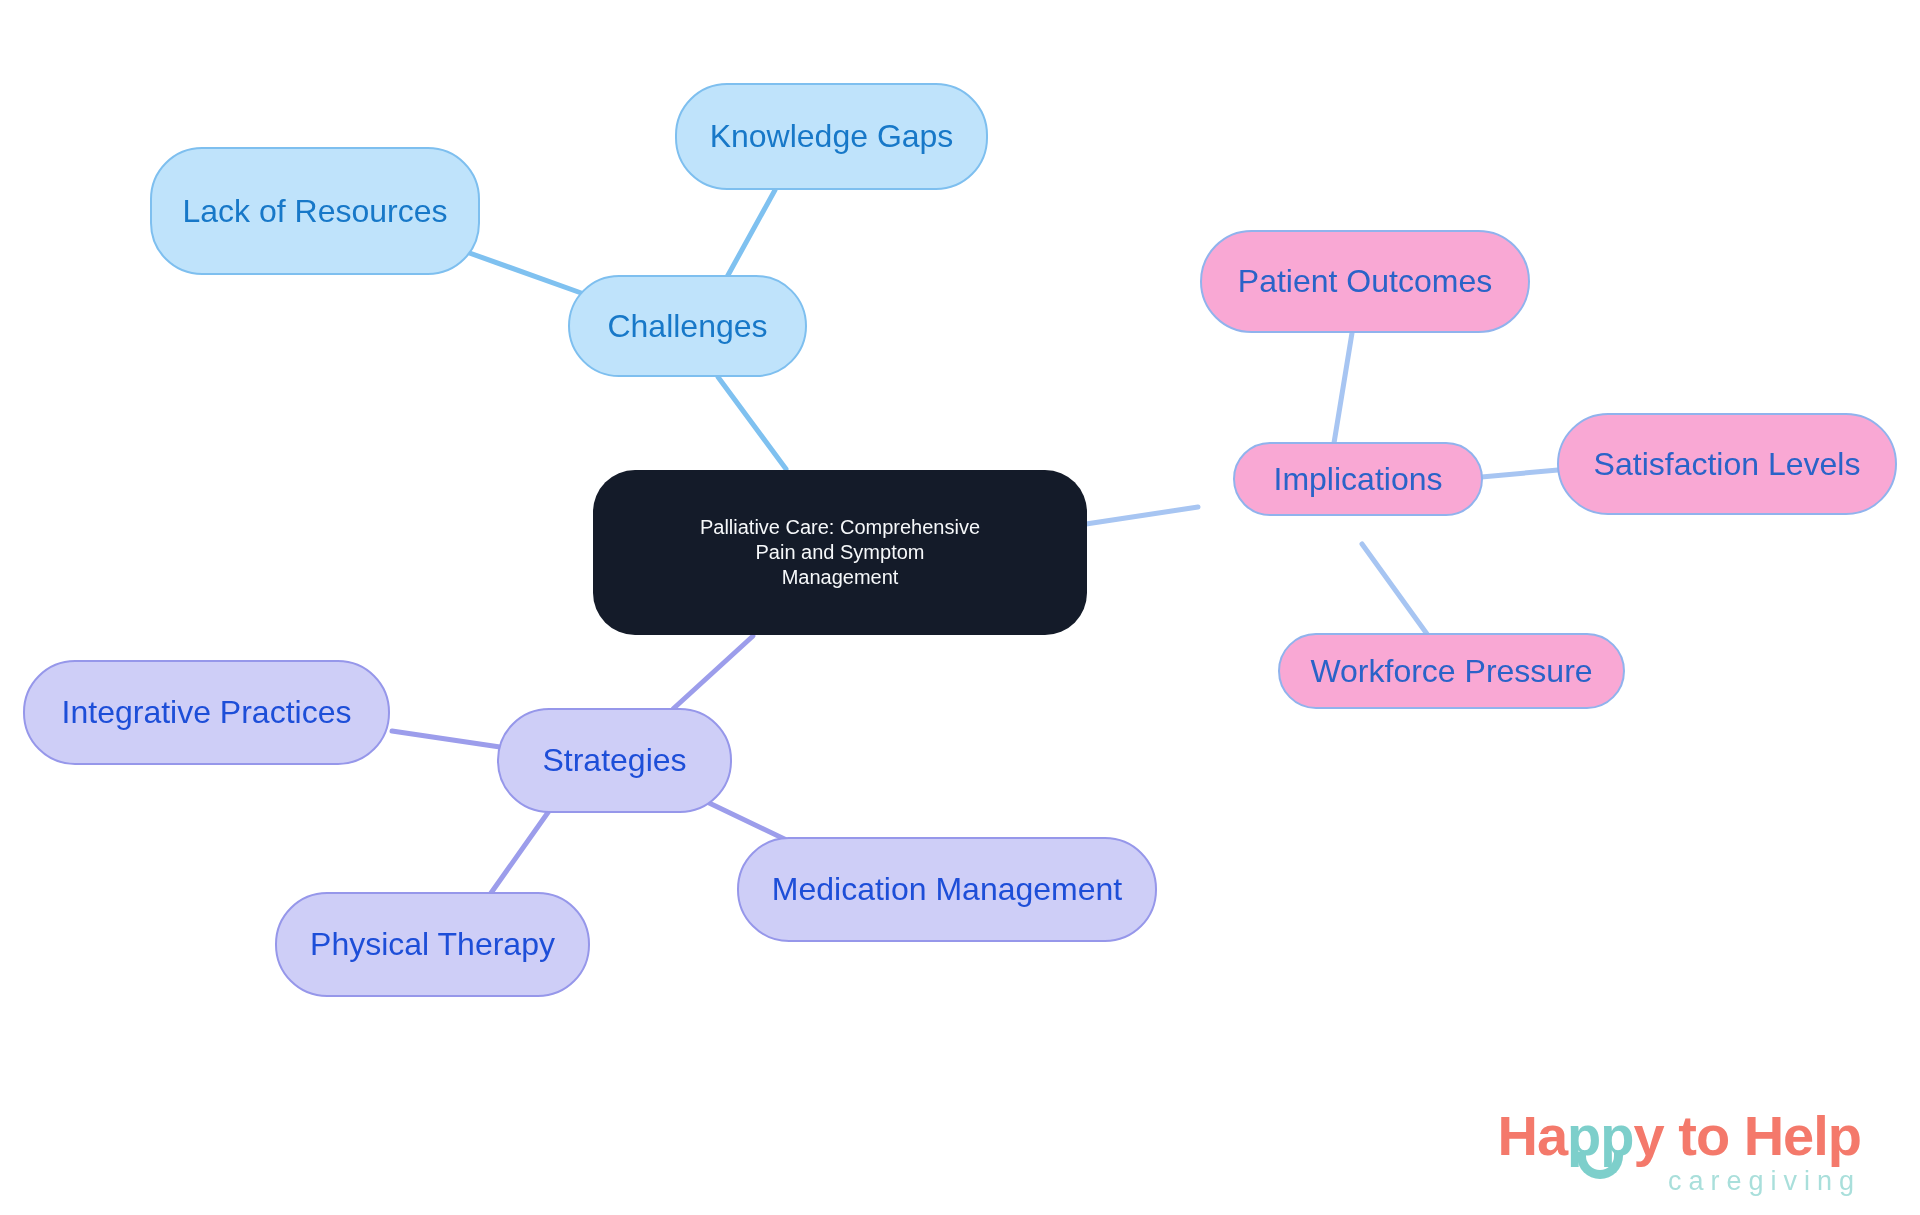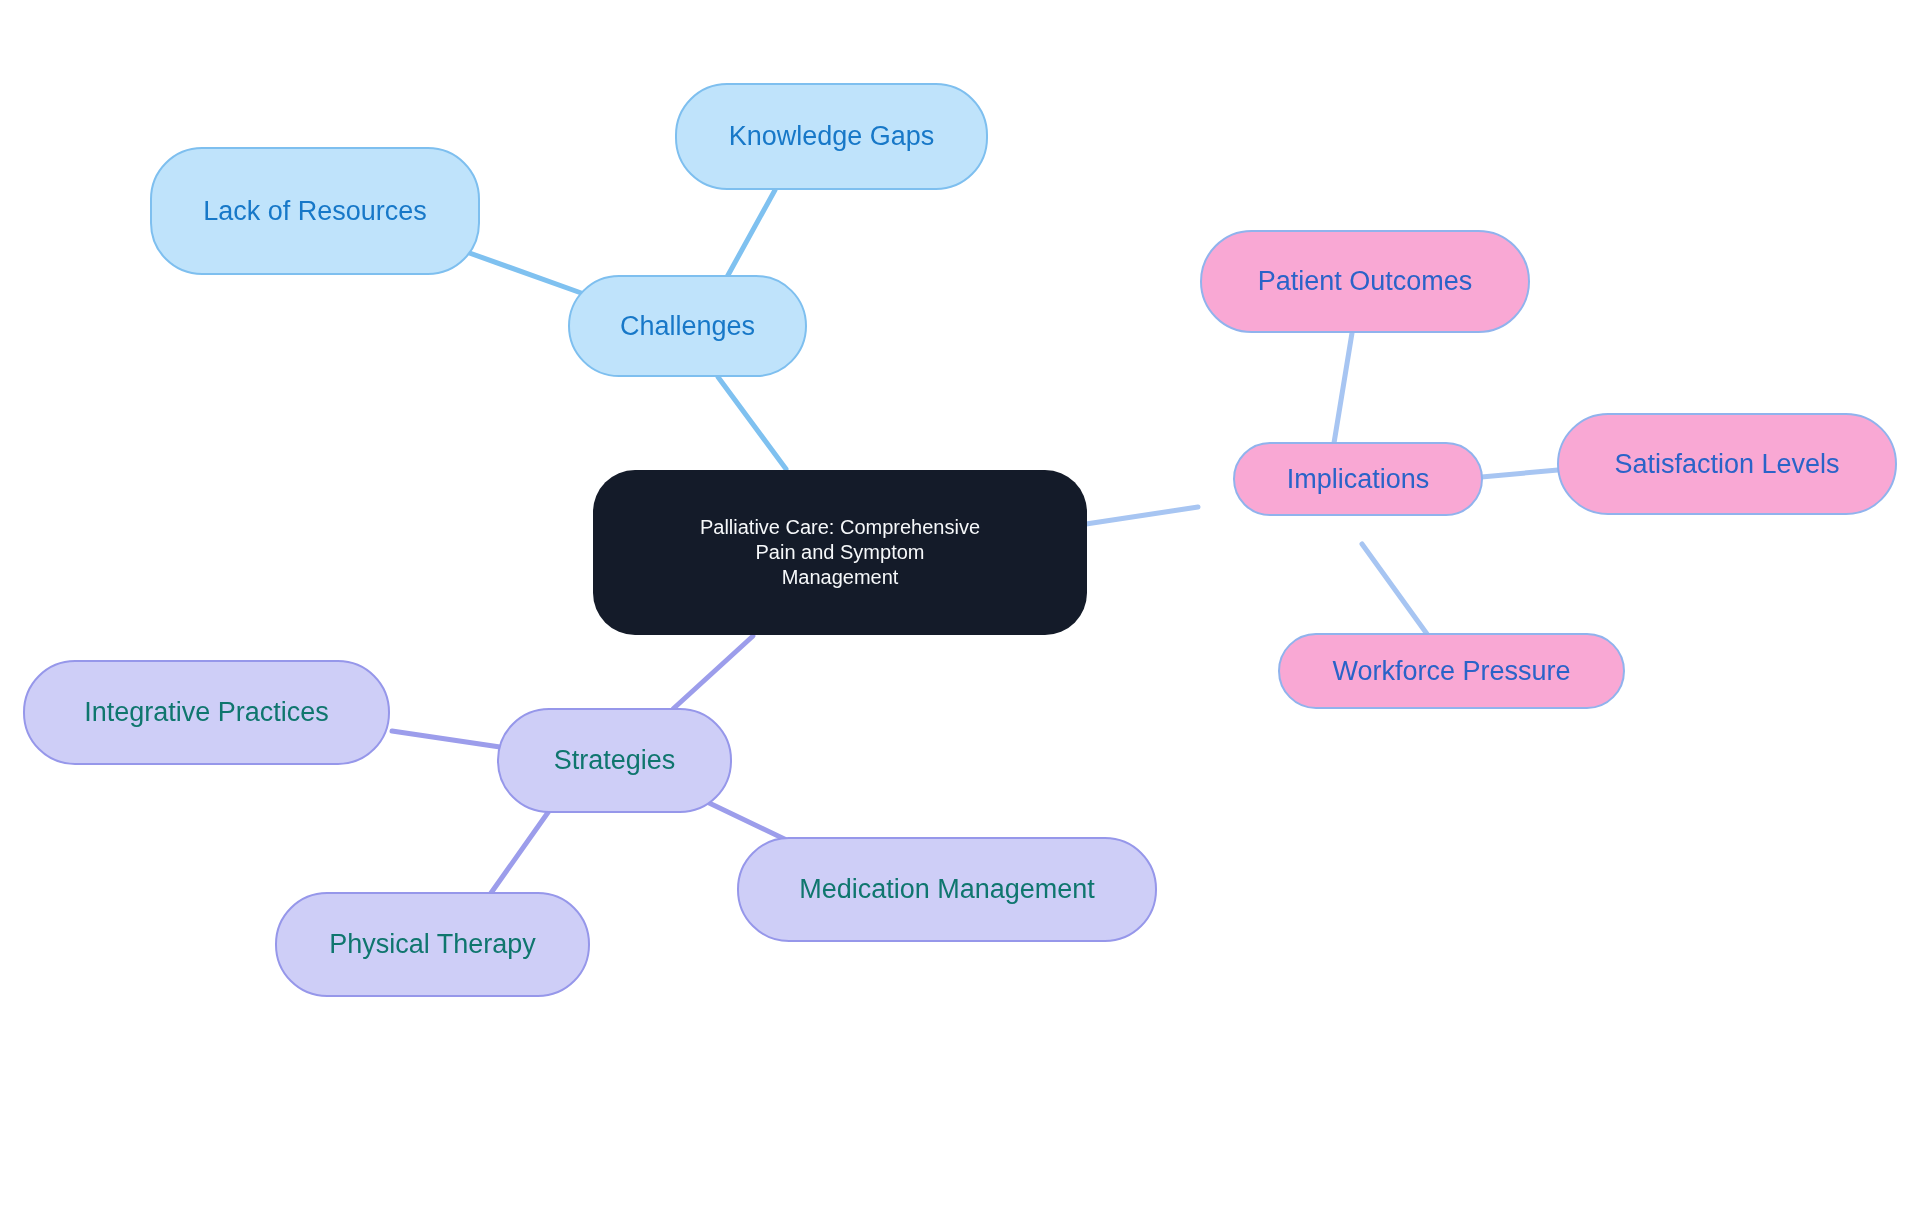--- a/index.html
+++ b/index.html
@@ -15,28 +15,28 @@
   .edges { position: absolute; left: 0; top: 0; }
   .edges line { stroke-width: 5; stroke-linecap: round; fill: none; }
 
   
   .node {
     position: absolute;
     display: flex; align-items: center; justify-content: center;
     text-align: center;
     box-sizing: border-box;
     border-radius: 52px;
-    font-size: 27px;
+    font-size: 32px;
     cursor: pointer;
     user-select: none;
   }
   .node .node-label { white-space: nowrap; }
   .family-blue { background: #BFE3FB; border: 2.5px solid #7EBFEF; color: #1778C8; }
   .family-peri { background: #f9a8d4; border: 2.5px solid #90B3ED; color: #2A63C8; }
-  .family-lav  { background: #CECEF7; border: 2.5px solid #9697EA; color: #0f766e; }
+  .family-lav  { background: #CECEF7; border: 2.5px solid #9697EA; color: #1d4ed8; }
 
   .n-center {
     left: 593px; top: 470px; width: 494px; height: 165px;
     background: #141B29; color: #F6F8FA; border: none; border-radius: 42px;
     font-size: 20px; line-height: 1.24; flex-direction: column; padding: 0 10px;
   }
   .n-center span { display: block; white-space: nowrap; }
 
   .n-challenges   { left: 568px;  top: 275px; width: 239px; height: 102px; }
   .n-knowledge    { left: 675px;  top: 83px;  width: 313px; height: 107px; }
@@ -126,14 +126,20 @@
   <div class="node family-lav n-integrative">
     <span class="node-label">Integrative Practices</span>
   </div>
   <div class="node family-lav n-physical">
     <span class="node-label">Physical Therapy</span>
   </div>
   <div class="node family-lav n-medication">
     <span class="node-label">Medication Management</span>
   </div>
 
+  <div class="logo">
+    <div class="logo-title">
+      <span class="coral">Ha</span><span class="pp-wrap"><span class="teal">pp</span><span class="smile"></span></span><span class="coral">y to Help</span>
+    </div>
+    <div class="logo-subtitle">caregiving</div>
+  </div>
 
 </div>
 
 </body></html>

